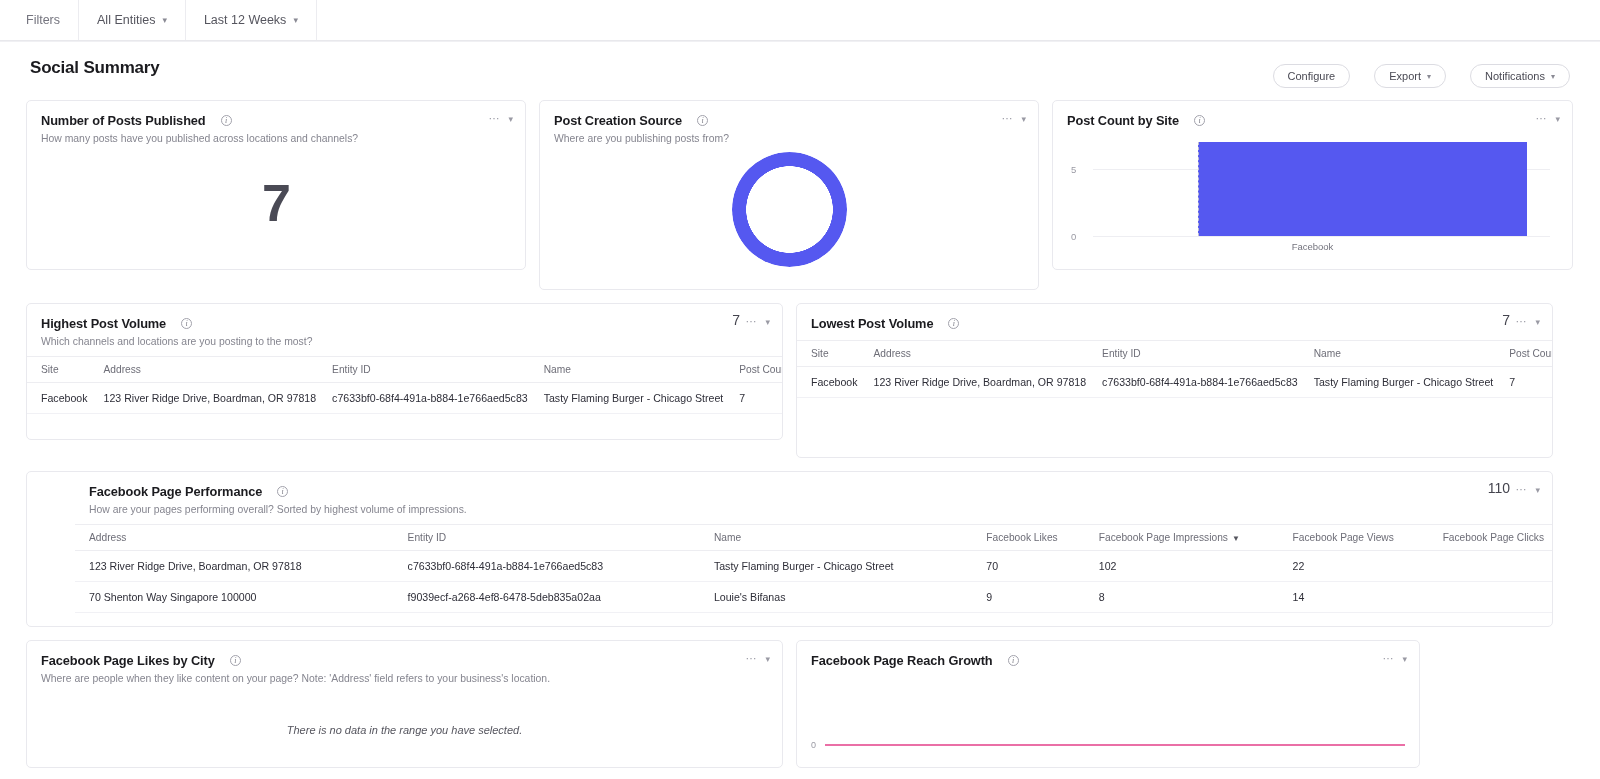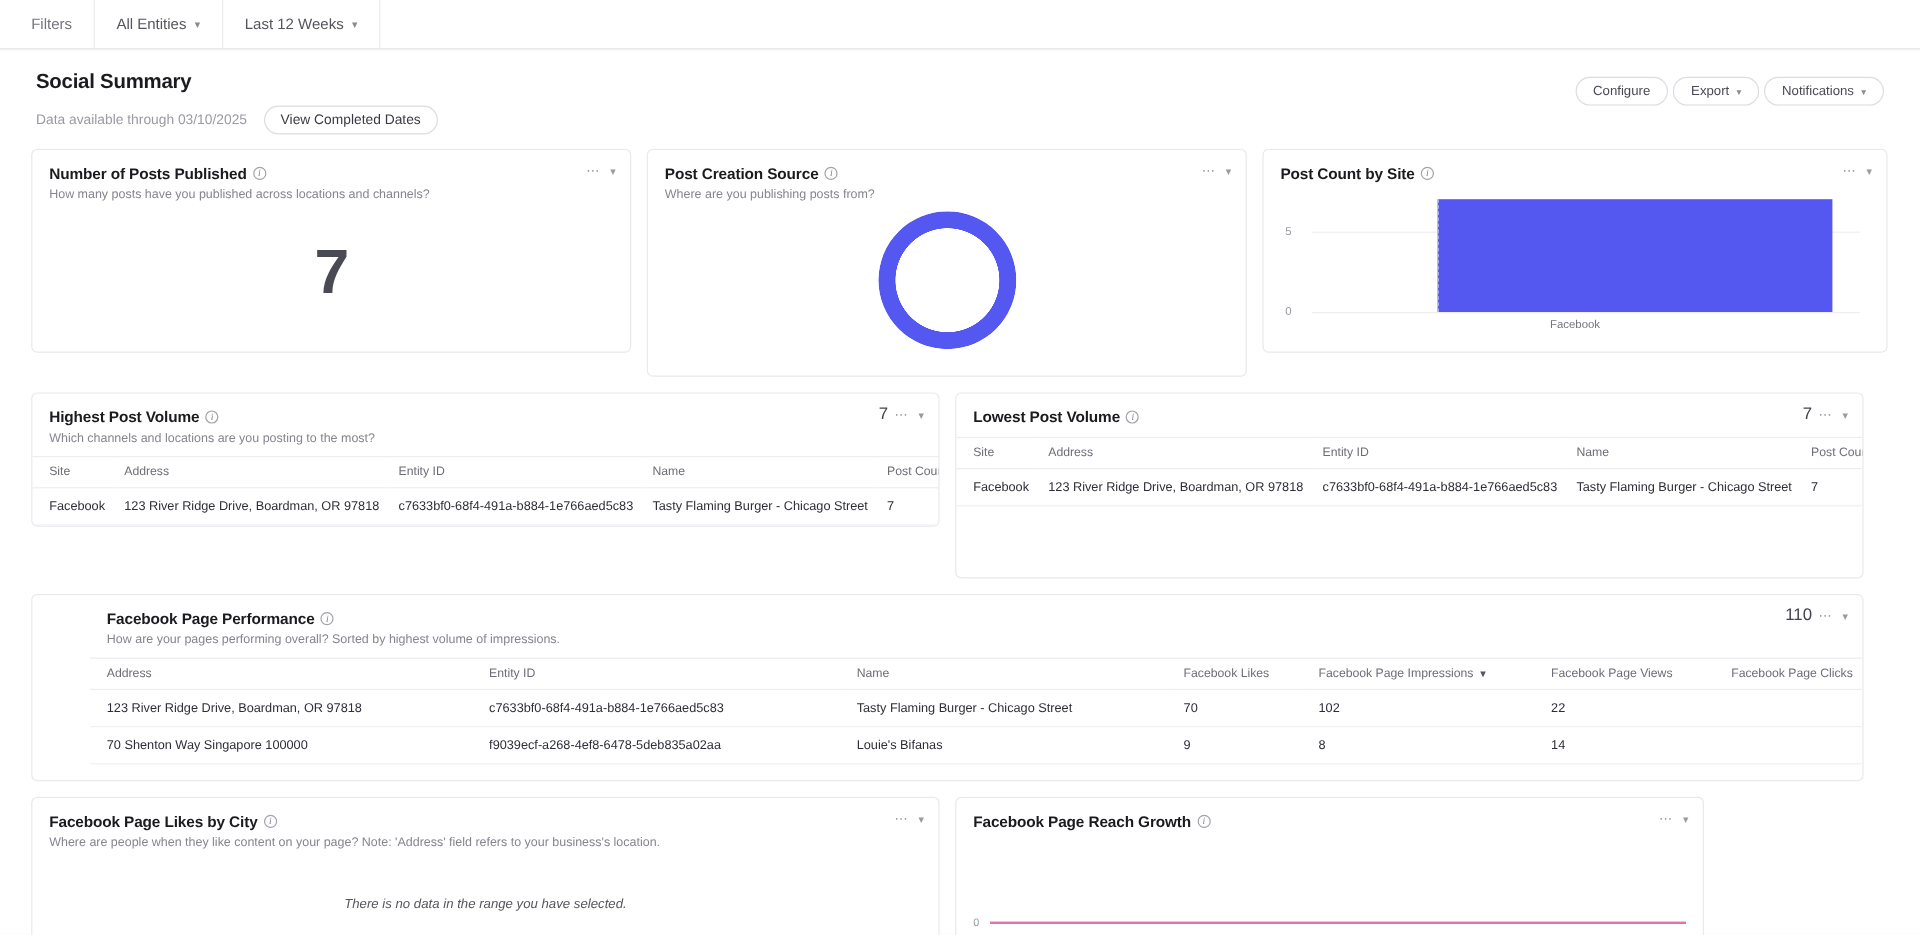--- a/index.html
+++ b/index.html
@@ -48,38 +48,38 @@
   .subrow { display: flex; align-items: center; gap: 14px; }
   .data-through { font-size: 11.5px; color: #9a9aa4; }
   .pill {
     border: 1px solid #dcdce2; border-radius: 15px;
     padding: 5px 13px; font-size: 11.5px; color: #3a3a44;
     background: #fff; white-space: nowrap;
     display: inline-flex; align-items: center; gap: 6px;
   }
   .head-actions {
     position: absolute; right: 30px; top: 22px;
-    display: flex; gap: 4px;
+    display: flex; gap: 24px;
   }
   .head-actions .pill { font-size: 11px; padding: 5px 14px; color: #4a4a54; }
   .head-actions .chev { font-size: 8px; color: #8a8a94; }
   
   .grid { padding: 4px 26px 0 26px; }
   .row { display: flex; gap: 13px; margin-bottom: 13px; }
   .card {
     background: #fff;
     border: 1px solid #e9e9ee;
     border-radius: 5px;
     position: relative;
     overflow: hidden;
   }
   .card-head { padding: 12px 14px 0 14px; }
   .card-title {
     font-size: 12.8px; font-weight: bold; letter-spacing: -0.1px;
-    display: flex; align-items: center; gap: 5px;
+    display: flex; align-items: center; gap: 15px;
   }
   .card-sub { font-size: 10.4px; color: #85858f; margin-top: 5px; }
   .card-tools {
     position: absolute; top: 11px; right: 12px;
     display: flex; align-items: center; gap: 8px;
     color: #9a9aa4; font-size: 11px;
   }
   .card-tools .dots { letter-spacing: 1px; font-size: 11px; }
   .card-tools .chev { font-size: 9px; }
   .card-bignum {
@@ -154,24 +154,20 @@
   <div class="filter-cell">
     <span>Last 12 Weeks</span>
     <span class="chev">▾</span>
   </div>
 </div>
 
 <div class="page">
 
   <div class="page-head">
     <div class="page-title">Social Summary</div>
-    <div class="subrow">
-      <span class="data-through">Data available through 03/10/2025</span>
-      <span class="pill">View Completed Dates</span>
-    </div>
     <div class="head-actions">
       <span class="pill">
         <span>Configure</span>
       </span>
       <span class="pill">
         <span>Export</span>
         <span class="chev">▾</span>
       </span>
       <span class="pill">
         <span>Notifications</span>
@@ -237,21 +233,21 @@
             <div class="bar" style="left:23%;width:72%;height:100%"></div>
           </div>
           <div class="xlab">Facebook</div>
 
         </div>
       </div>
     </div>
 
     <div class="row">
 
-      <div class="card" style="width:757px;height:112px;">
+      <div class="card" style="width:757px;height:137px;">
         <div class="card-head">
           <div class="card-title">
             <span>Highest Post Volume</span>
             <span class="info-i">i</span>
           </div>
           <div class="card-sub">Which channels and locations are you posting to the most?</div>
         </div>
         <div class="card-bignum">7</div>
         <div class="card-tools">
           <span class="dots">⋯</span>

